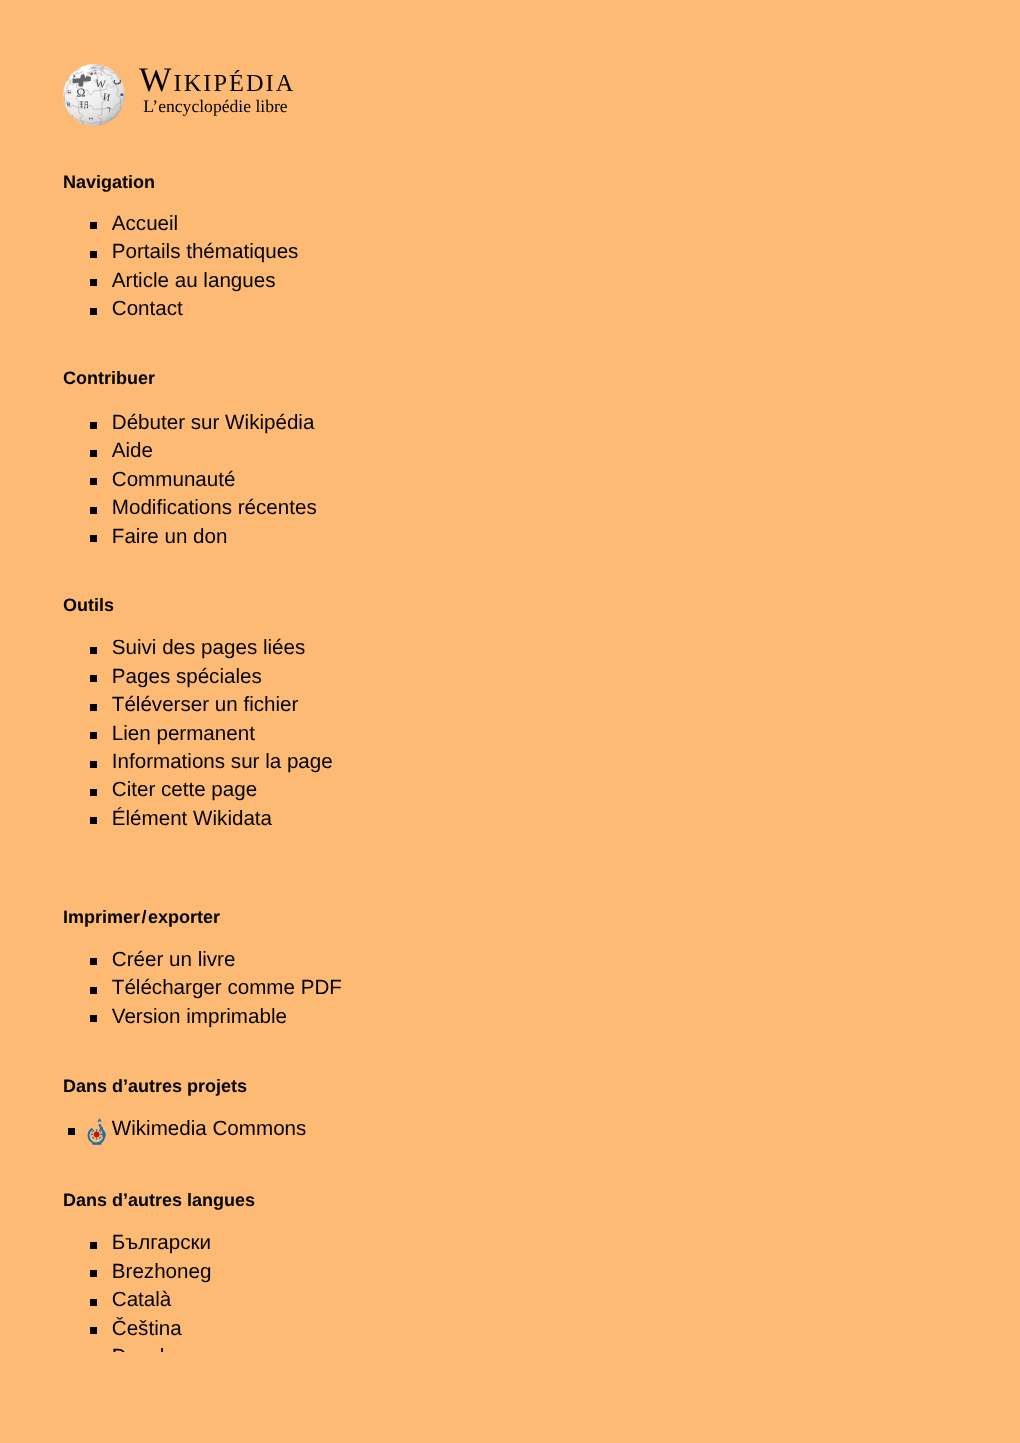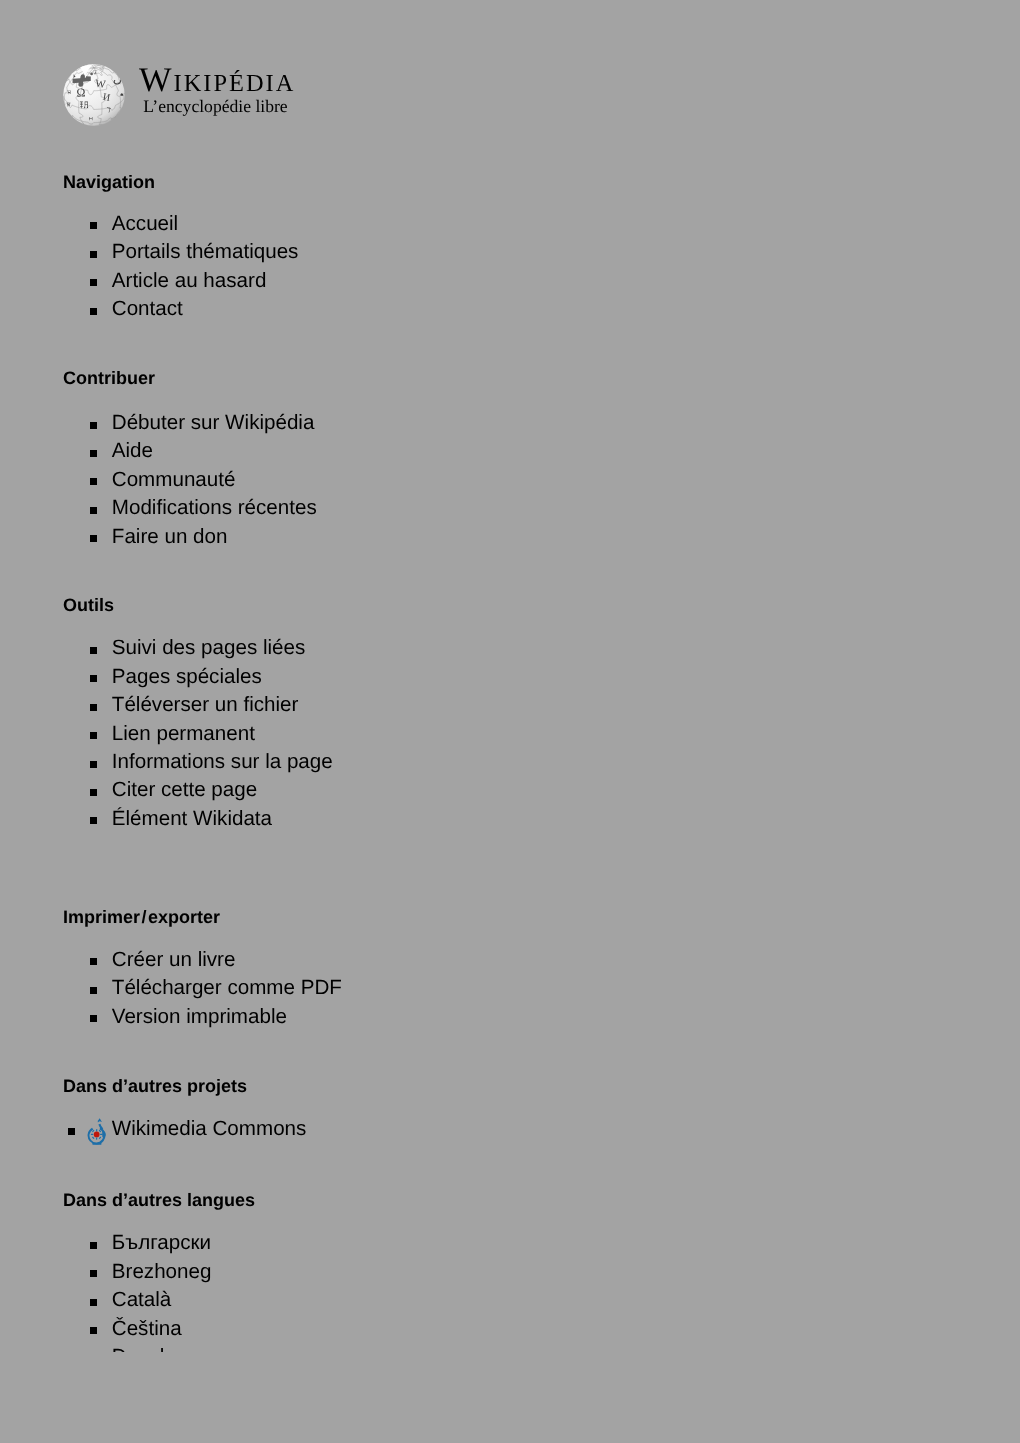--- a/index.html
+++ b/index.html
@@ -1,21 +1,21 @@
 <!DOCTYPE html>
 <html lang="fr"><head>
 <meta charset="utf-8">
 <title>Wikipédia</title>
 <style>
   html, body { margin:0; padding:0; background:#ffffff; }
   body { width:1020px; height:1443px; overflow:hidden;
          font-family:"Liberation Sans", sans-serif; color:#000;
          -webkit-font-smoothing:antialiased; text-rendering:geometricPrecision; }
   .page { position:relative; width:1020px; height:1443px; overflow:hidden;
-          background:#a3a3a3; will-change:transform; transform:translateZ(0); }
+          background:#fdba74; will-change:transform; transform:translateZ(0); }
 
   
   .brand  { position:absolute; left:0; top:0; width:1020px; height:140px; }
   .globe  { position:absolute; left:62px; top:63px; width:64px; height:64px; display:block; }
   .wordmark { position:absolute; left:139px; top:0; }
   .wm-title { font-family:"Liberation Serif", serif; line-height:1; color:#000;
               position:absolute; left:0; top:63.4px; white-space:nowrap;
               letter-spacing:2px; }
   .wm-title .cap { font-size:34.5px; }
   .wm-title .sc  { font-size:24.4px; }
@@ -108,21 +108,21 @@
       <li class="">
         <span class="bullet"></span>
         <span class="lbl">Accueil</span>
       </li>
       <li class="">
         <span class="bullet"></span>
         <span class="lbl">Portails thématiques</span>
       </li>
       <li class="">
         <span class="bullet"></span>
-        <span class="lbl">Article au hasard</span>
+        <span class="lbl">Article au langues</span>
       </li>
       <li class="">
         <span class="bullet"></span>
         <span class="lbl">Contact</span>
       </li>
     </ul>
   </section>
   <section class="sec" style="top:366.2px">
     <h2 class="section">Contribuer</h2>
     <ul class="links" style="top:42.9px">

